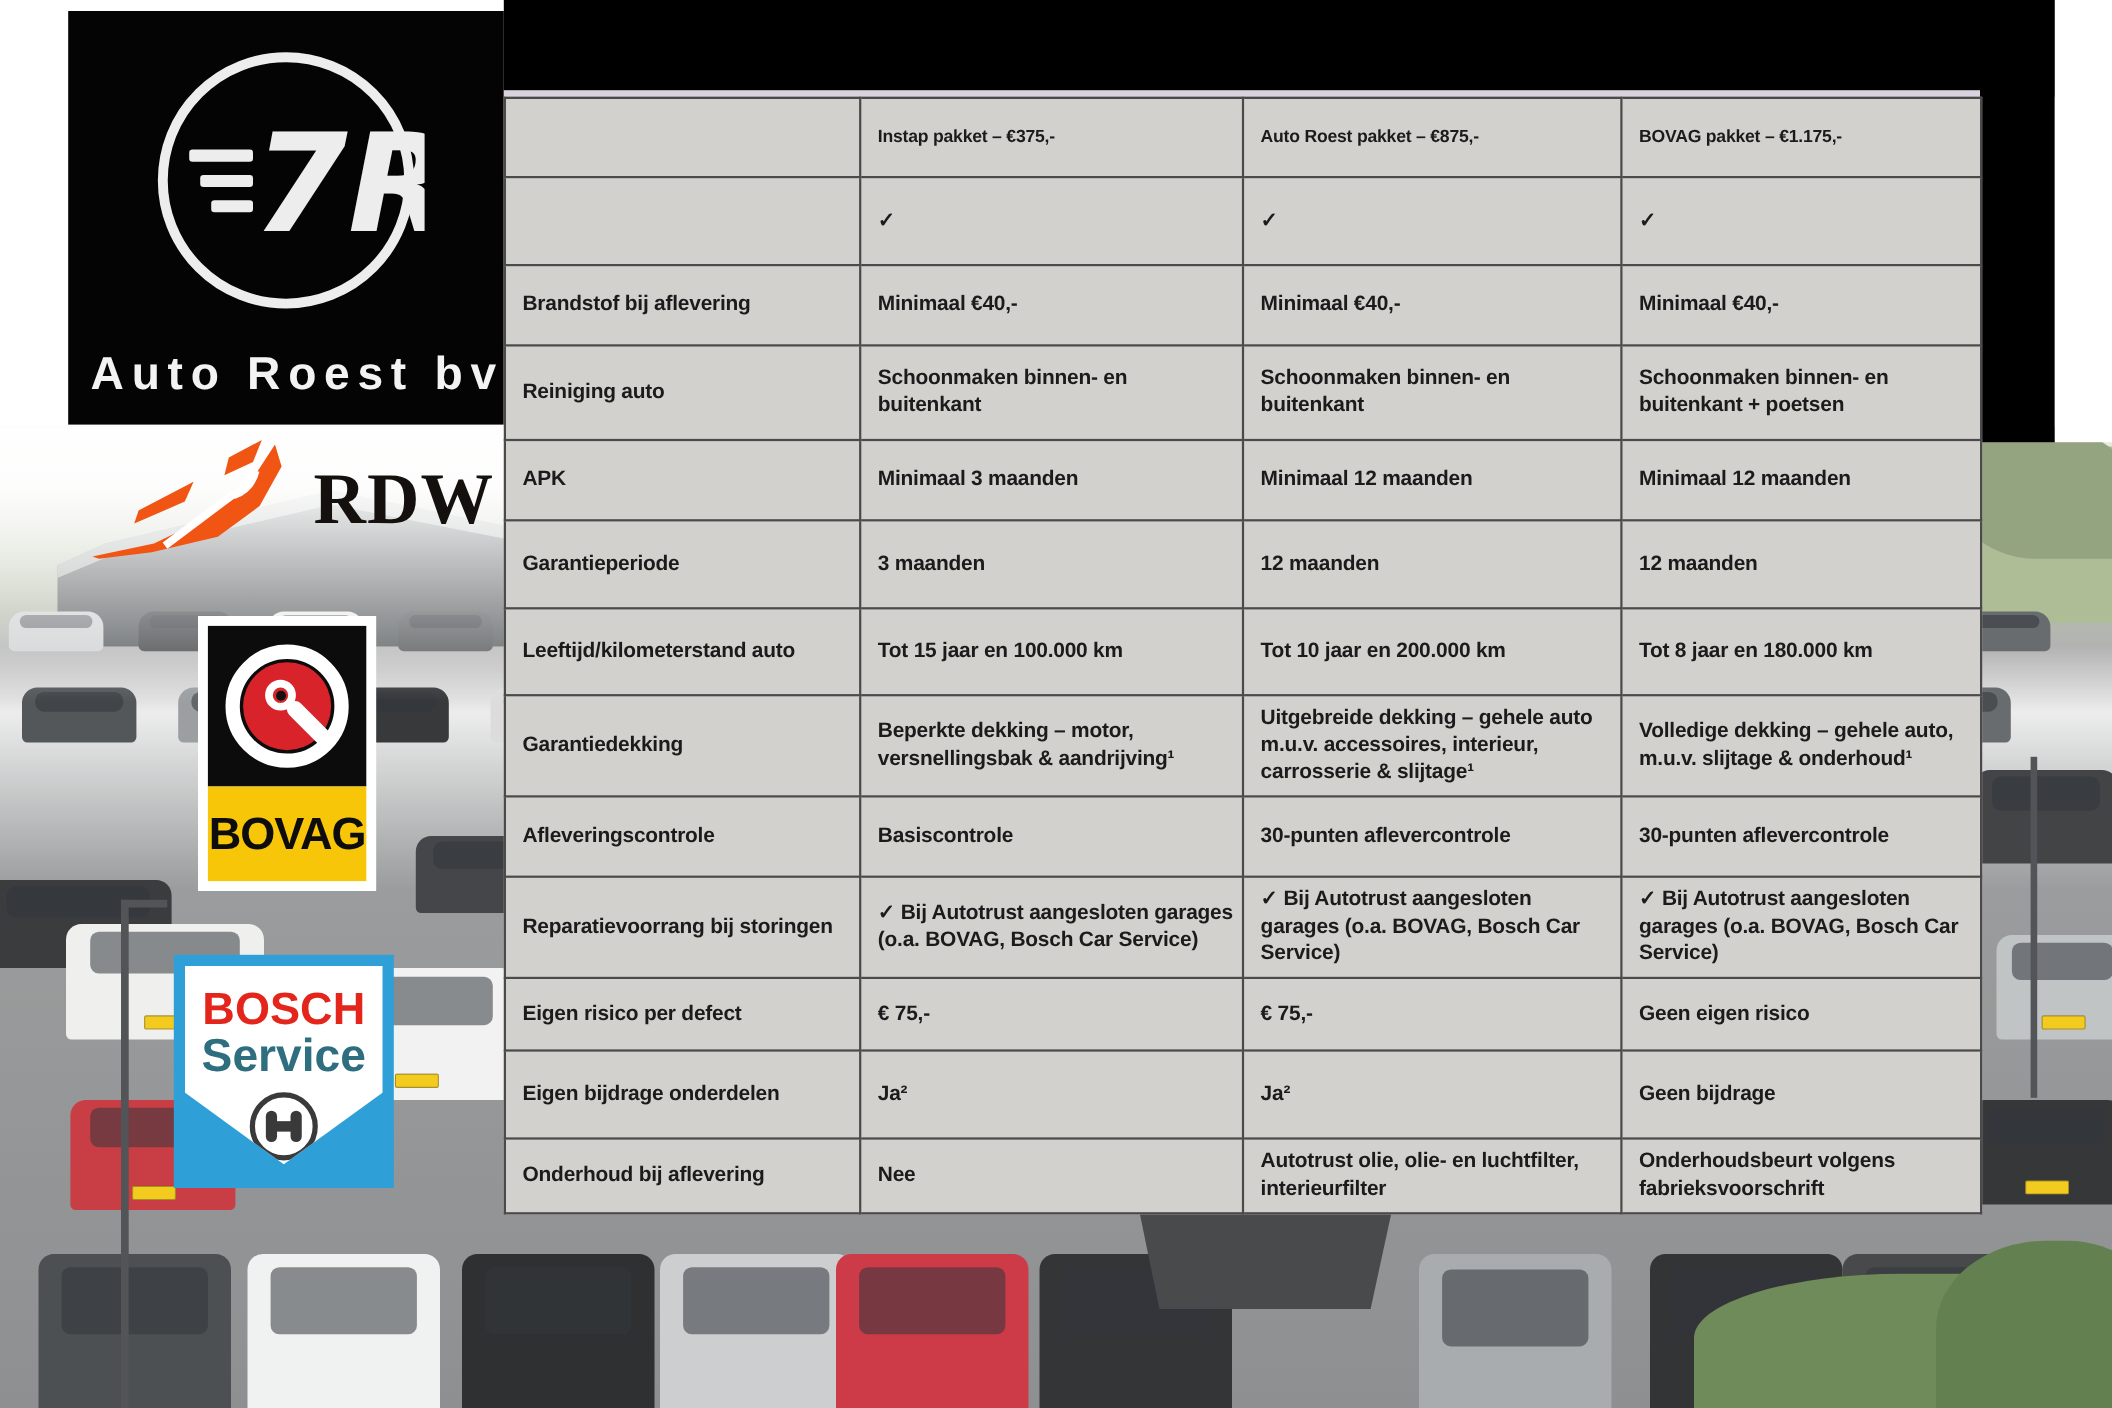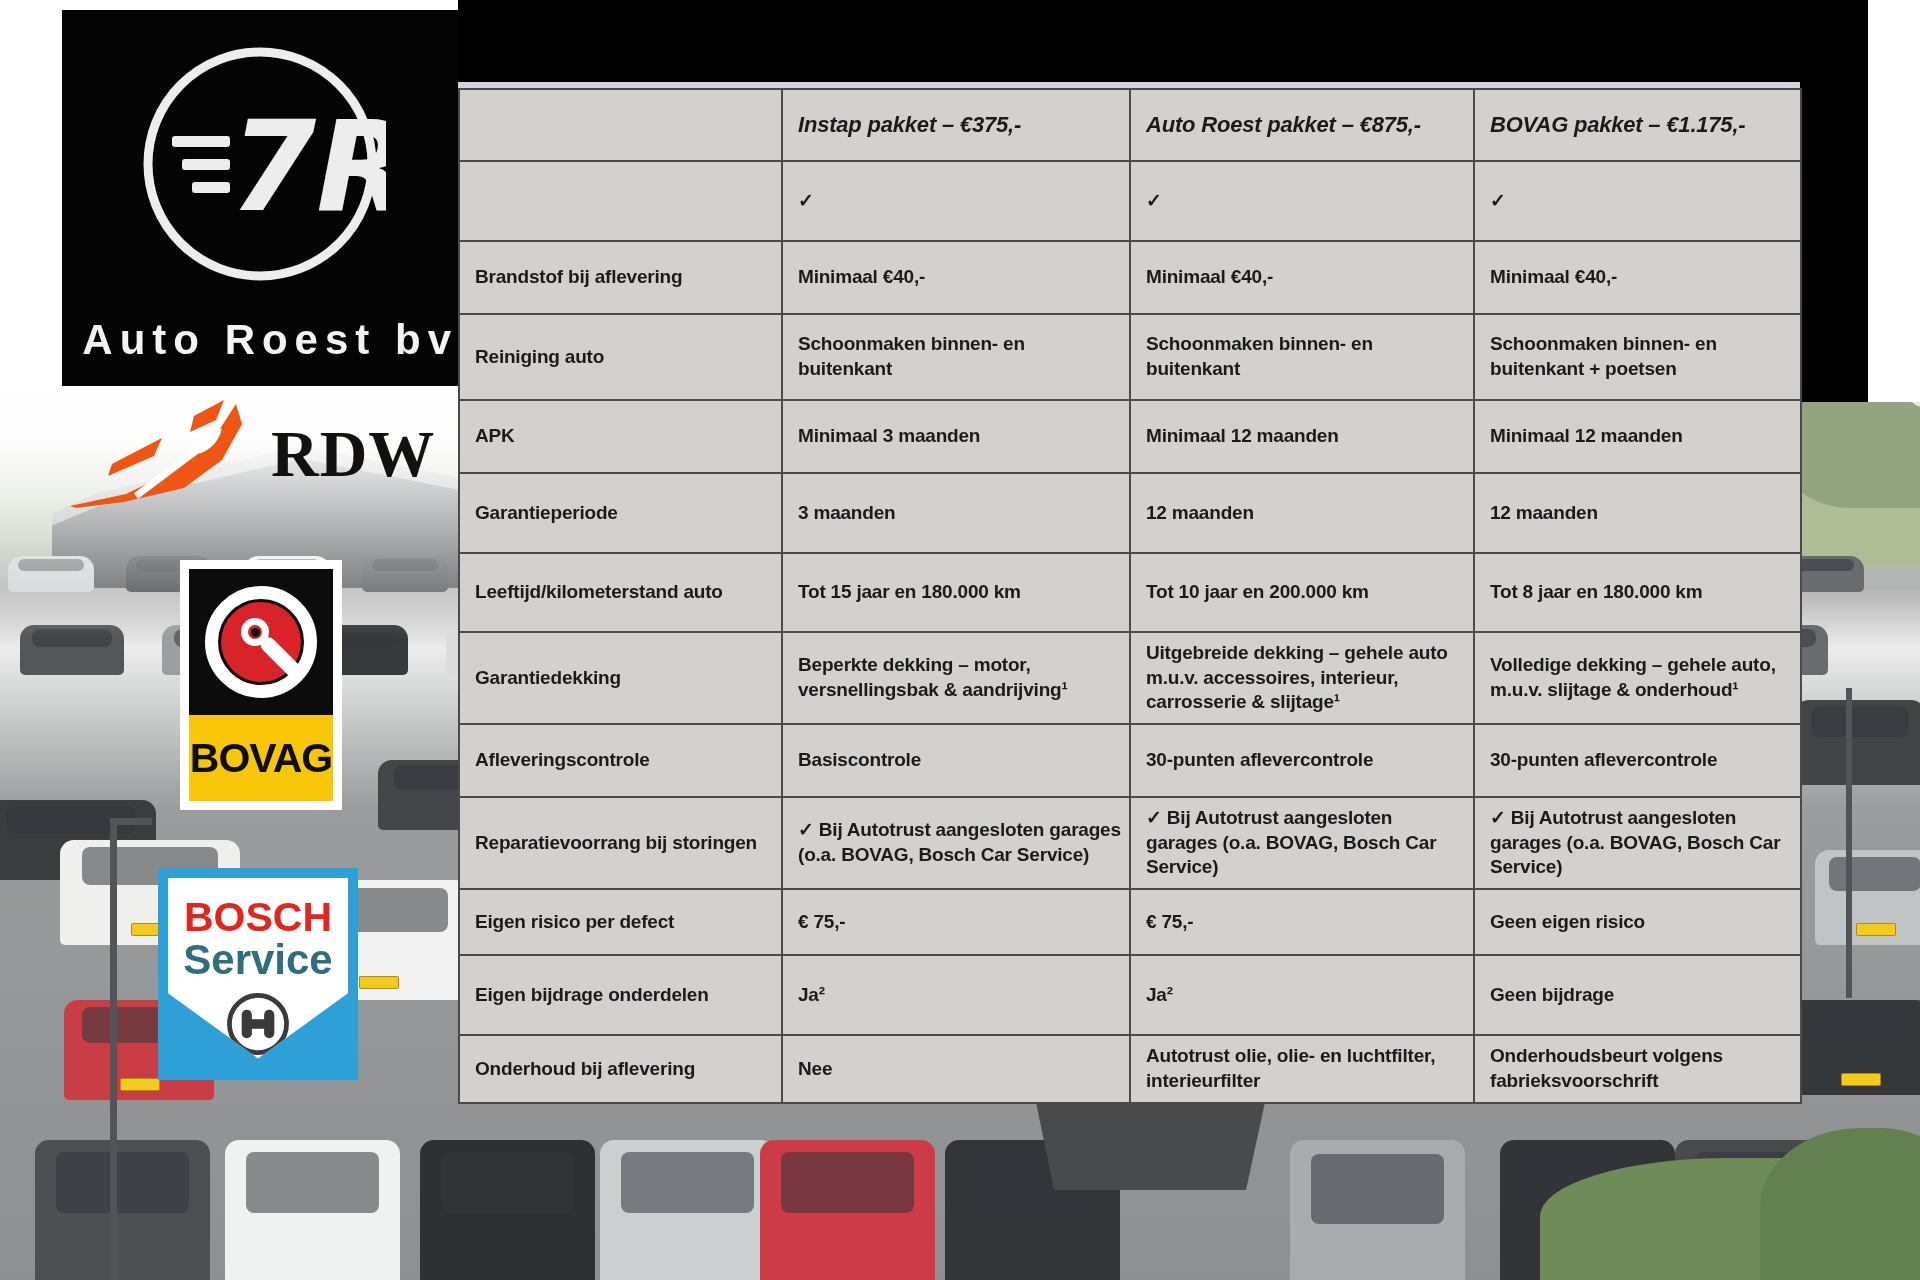--- a/index.html
+++ b/index.html
@@ -36,21 +36,21 @@
   .right-black{position:absolute;left:1800px;top:0;width:68px;height:402px;background:#000;z-index:2;}
   .right-white{position:absolute;left:1868px;top:0;width:52px;height:402px;background:#fff;z-index:2;}
 
   
   .logo-box{position:absolute;left:62px;top:10px;width:396px;height:376px;background:#040404;z-index:3;}
   .logo-box svg{position:absolute;left:72px;top:28px;}
   .dealer-name{position:absolute;left:0;bottom:22px;width:100%;text-align:right;color:#f3f3f3;
                font-size:42px;font-weight:bold;letter-spacing:7px;}
 
   
-  .rdw{position:absolute;left:66px;top:398px;width:360px;height:115px;z-index:4;}
+  .rdw{position:absolute;left:80px;top:398px;width:360px;height:115px;z-index:4;}
   .rdw svg{position:absolute;left:0;top:0;}
   .rdw-text{position:absolute;left:205px;top:18px;font-family:"Liberation Serif",serif;
             font-size:66px;font-weight:600;color:#14100e;letter-spacing:1px;}
 
   
   .bovag{position:absolute;left:180px;top:560px;width:162px;height:250px;background:#fff;
          padding:9px;box-sizing:border-box;z-index:4;}
   .bovag-top{position:relative;width:100%;height:146px;background:#0c0c0c;}
   .bovag-ring{position:absolute;left:50%;top:50%;width:112px;height:112px;margin:-56px 0 0 -56px;
               border:13px solid #fff;border-radius:50%;box-sizing:border-box;background:#0c0c0c;}
@@ -74,21 +74,21 @@
   .bosch-service{position:absolute;left:0;top:58px;width:100%;text-align:center;color:#2e6e7e;
                  font-size:42px;font-weight:bold;}
   .bosch-symbol{position:absolute;left:50%;top:112px;margin-left:-34px;}
 
   
   .pkg-wrap{position:absolute;left:458px;top:82px;width:1342px;z-index:3;border-top:6px solid #d9d2df;}
   table.pkg{border-collapse:collapse;table-layout:fixed;width:1342px;background:#d2d1ce;}
   table.pkg th,table.pkg td{border:2px solid #4a4a4a;color:#1b1b1b;vertical-align:middle;
       padding:4px 8px 4px 15px;text-align:left;font-weight:bold;line-height:1.3;letter-spacing:-0.2px;
       overflow:hidden;}
-  table.pkg thead th{font-size:22px;font-style:italic;}
+  table.pkg thead th{font-size:16px;}
   table.pkg td.rowlabel{font-size:19px;}
   table.pkg td.val{font-size:19px;}
 </style>
 </head>
 <body>
 
 <div class="stage">
 
   <div class="photo" id="photo">
     <div class="layer field-right"></div>
@@ -396,21 +396,21 @@
             <td class="val">Minimaal 12 maanden</td>
           </tr>
           <tr style="height: 80px;">
             <td class="rowlabel">Garantieperiode</td>
             <td class="val">3 maanden</td>
             <td class="val">12 maanden</td>
             <td class="val">12 maanden</td>
           </tr>
           <tr style="height: 79px;">
             <td class="rowlabel">Leeftijd/kilometerstand auto</td>
-            <td class="val">Tot 15 jaar en 180.000 km</td>
+            <td class="val">Tot 15 jaar en 100.000 km</td>
             <td class="val">Tot 10 jaar en 200.000 km</td>
             <td class="val">Tot 8 jaar en 180.000 km</td>
           </tr>
           <tr style="height: 92px;">
             <td class="rowlabel">Garantiedekking</td>
             <td class="val">Beperkte dekking – motor, versnellingsbak &amp; aandrijving¹</td>
             <td class="val">Uitgebreide dekking – gehele auto m.u.v. accessoires, interieur, carrosserie &amp; slijtage¹</td>
             <td class="val">Volledige dekking – gehele auto, m.u.v. slijtage &amp; onderhoud¹</td>
           </tr>
           <tr style="height: 73px;">

